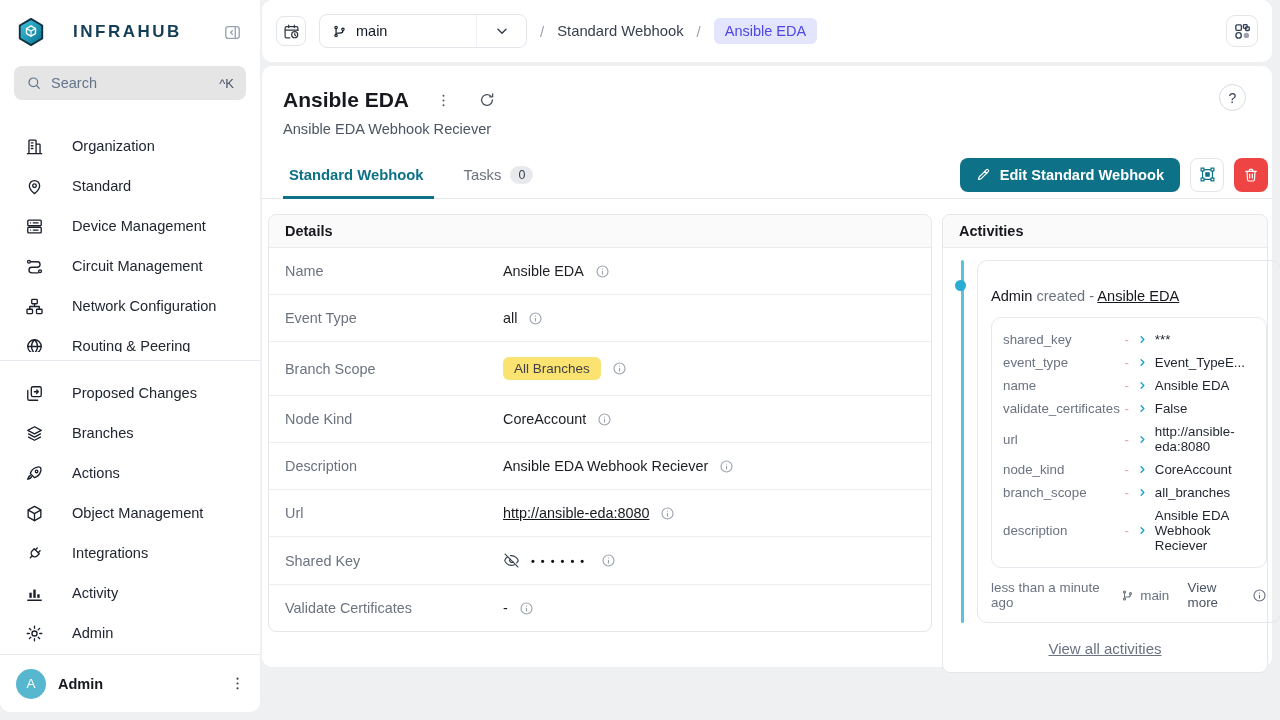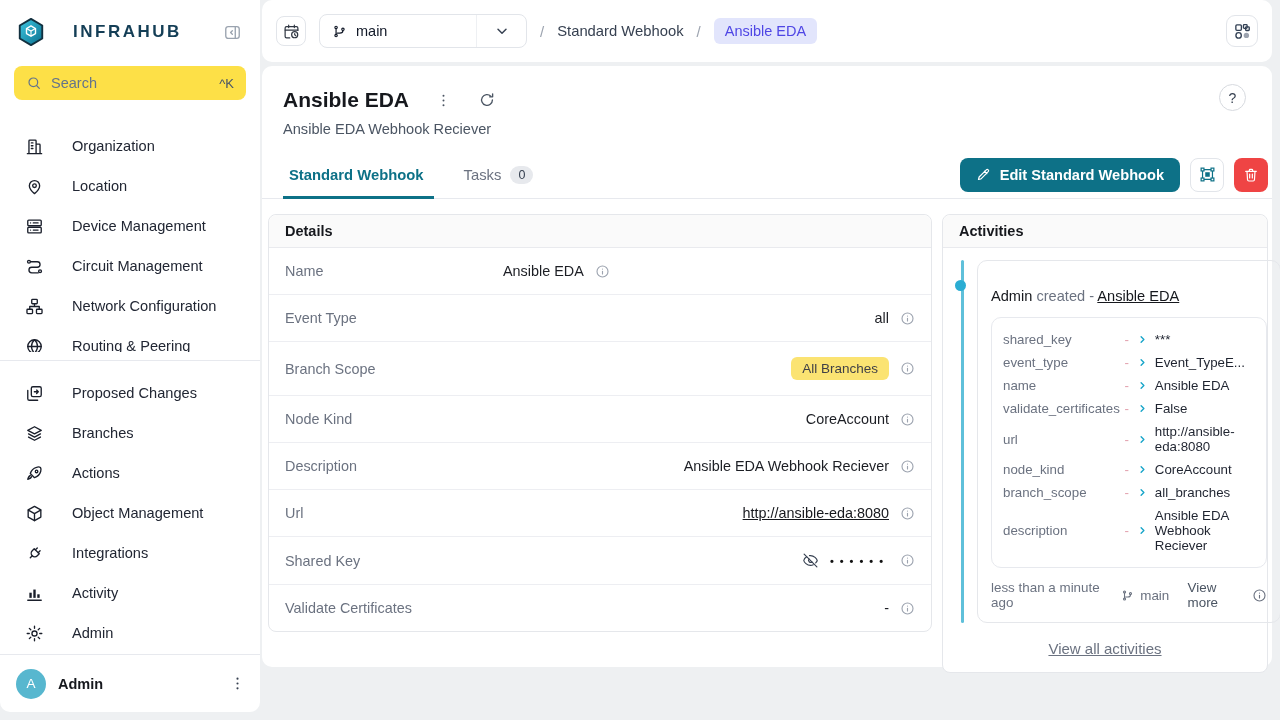--- a/index.html
+++ b/index.html
@@ -18,21 +18,21 @@
   
   .sidebar {
     position:absolute; left:0; top:0; width:260px; height:712px;
     background:#fff; border-radius:0 0 10px 10px;
     display:flex; flex-direction:column;
   }
   .side-head { height:64px; display:flex; align-items:center; padding:0 18px 0 16px; gap:27px; flex:none; }
   .logo-text { font-size:17px; font-weight:800; letter-spacing:2.5px; color:var(--logo-dark); }
   .collapse-btn { margin-left:auto; color:#9aa3af; background:none; border:none; cursor:pointer; }
   .search-box {
-    margin:2px 14px 0; height:34px; background:#fde047; border-radius:8px;
+    margin:2px 14px 0; height:34px; background:#e5e5e5; border-radius:8px;
     display:flex; align-items:center; padding:0 12px; gap:9px; color:#64748b; cursor:pointer; flex:none;
   }
   .search-text { font-size:14.5px; }
   .kbd { margin-left:auto; font-size:13px; color:#475569; }
   .nav-top { margin-top:26px; height:226px; overflow:hidden; flex:none; }
   .side-item {
     height:40px; display:flex; align-items:center; gap:28px;
     padding:0 16px 0 25px; font-size:14.6px; font-weight:500; color:#212633; cursor:pointer;
   }
   .side-item .ic { color:#1a1f2b; }
@@ -109,21 +109,21 @@
 
   
   .content { display:flex; align-items:flex-start; padding:15px 4px 0 6px; gap:10px; }
   .card { background:#fff; border:1px solid #e5e7eb; border-radius:8px; }
   .card-head {
     background:#fafafa; border-bottom:1px solid #e9eaee; padding:8px 16px;
     font-size:14.5px; font-weight:700; color:#16181d; border-radius:8px 8px 0 0;
   }
   .card-details { width:664px; }
   .drow { display:flex; align-items:center; padding:15px 16px; font-size:14.4px; }
-  .drow + .drow { border-top:1px solid #edeef2;justify-content:space-between; }
+  .drow + .drow { border-top:1px solid #edeef2; }
   .dlabel { width:218px; color:#6b7280; flex:none; }
   .dvalue { display:flex; align-items:center; gap:11px; color:#1c1e24; }
   .info-i { color:#9ca3af; cursor:pointer; }
   .badge-y { background:var(--badge-bg); color:var(--badge-text); padding:4px 11px; border-radius:6px; font-size:13.5px; }
   .dlink { color:#16181d; text-decoration:underline; }
   .dots { letter-spacing:6px; font-size:11px; font-weight:700; color:#111; }
   .eye-btn { color:#374151; background:none; border:none; cursor:pointer; }
 
   .card-activities { width:326px; }
   .acard-body { padding:12px 12px 4px; display:flex; position:relative; }
@@ -199,21 +199,21 @@
       </span>
       <span>Organization</span>
     </div>
     <div class="side-item">
       <span class="ic">
         <svg width="19" height="19" viewBox="0 0 24 24" fill="none" stroke="currentColor" stroke-width="1.7" stroke-linecap="round" stroke-linejoin="round">
           <path d="M12 21c-3.8-3.2-6.5-6.6-6.5-10A6.5 6.5 0 0 1 12 4.5 6.5 6.5 0 0 1 18.5 11c0 3.4-2.7 6.8-6.5 10z"></path>
             <circle cx="12" cy="11" r="2.3"></circle>
         </svg>
       </span>
-      <span>Location</span>
+      <span>Standard</span>
     </div>
     <div class="side-item">
       <span class="ic">
         <svg width="19" height="19" viewBox="0 0 24 24" fill="none" stroke="currentColor" stroke-width="1.7" stroke-linecap="round" stroke-linejoin="round">
           <rect x="3.5" y="4" width="17" height="7" rx="1.2"></rect>
             <rect x="3.5" y="13" width="17" height="7" rx="1.2"></rect>
           <path d="M7 7.5h.01M7 16.5h.01M10.5 7.5h6M10.5 16.5h6"></path>
         </svg>
       </span>
       <span>Device Management</span>

